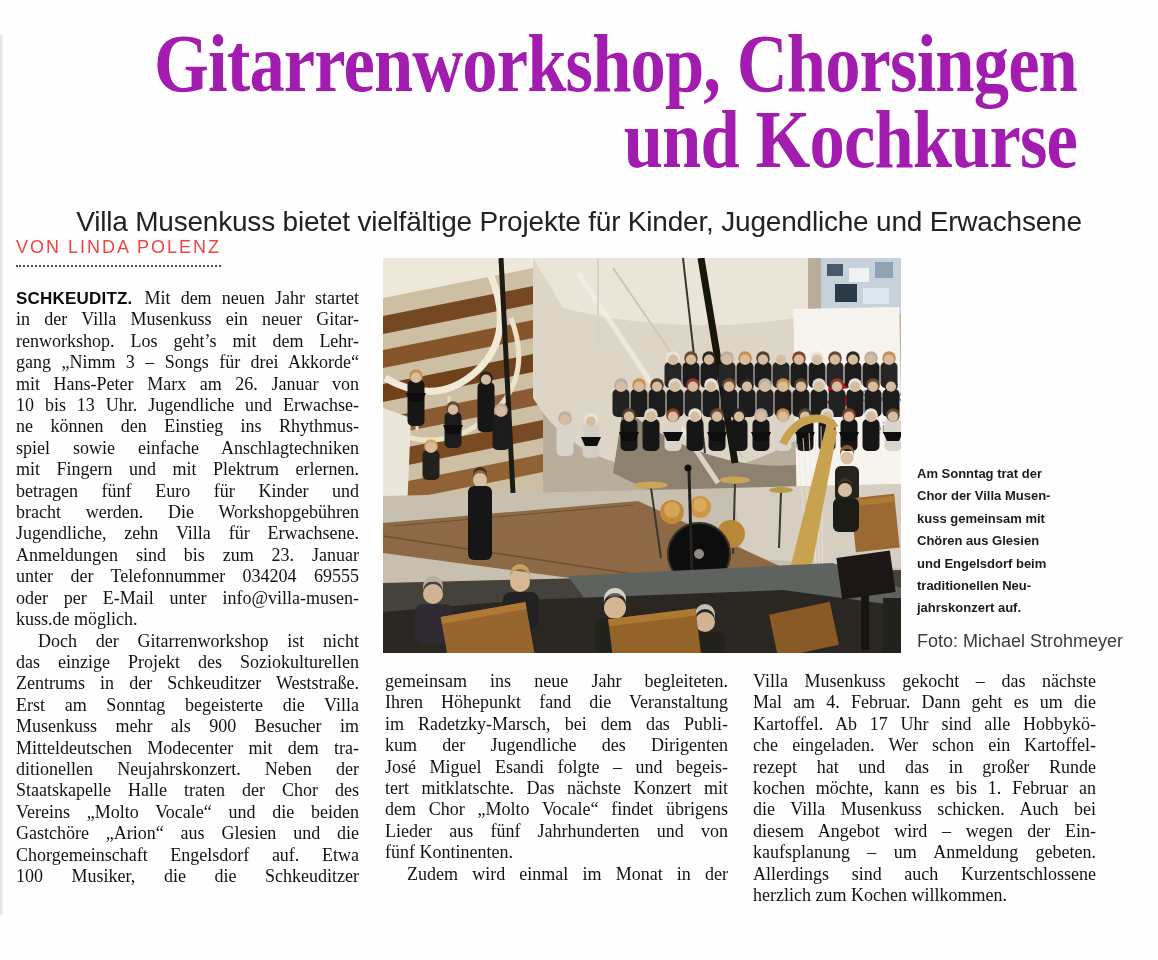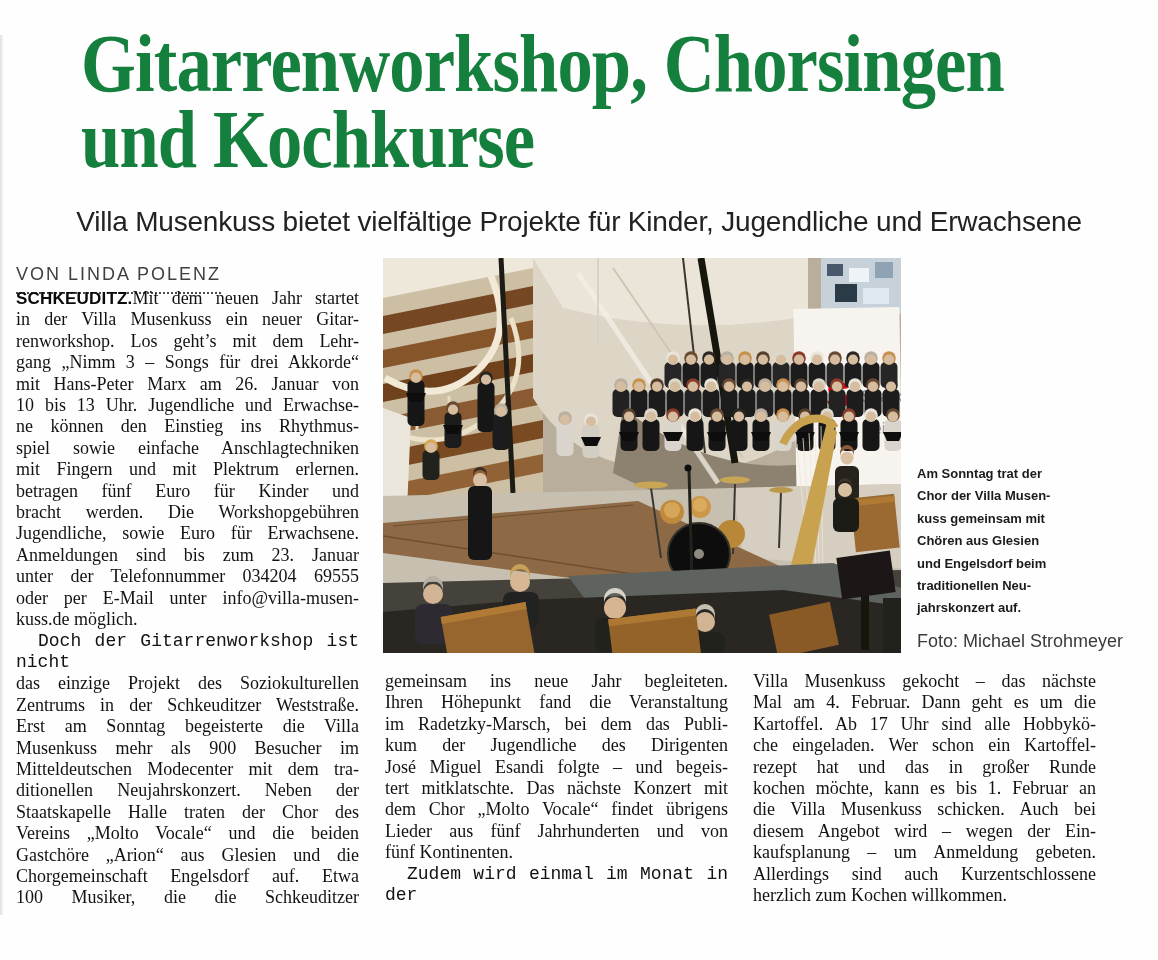--- a/index.html
+++ b/index.html
@@ -3,42 +3,42 @@
 <meta charset="utf-8">
 <style>
   html,body{margin:0;padding:0;}
   body{
     width:1158px;height:960px;position:relative;overflow:hidden;
     background:#fefefe;font-family:"Liberation Serif",serif;color:#111;
   }
   .scan-edge{position:absolute;left:0;top:35px;width:3px;height:880px;
     background:linear-gradient(to right,#e2e2e2,#f4f4f4);}
   
-  .headline{position:absolute;left:0;top:26px;width:1158px;text-align:left;
-    font-family:"Liberation Serif",serif;font-weight:700;color:#15803d;}
+  .headline{position:absolute;left:0;top:26px;width:1158px;text-align:right;
+    font-family:"Liberation Serif",serif;font-weight:700;color:#a21caf;}
   .headline .hl{display:block;font-size:82px;line-height:76px;
     transform:scaleX(0.86);transform-origin:50% 50%;letter-spacing:-1px;white-space:nowrap;}
   
   .subheadline{position:absolute;left:0;top:206px;width:1158px;text-align:center;
     font-family:"Liberation Sans",sans-serif;font-weight:400;font-size:28px;
     letter-spacing:-0.2px;color:#222;white-space:nowrap;}
   
-  .byline{position:absolute;left:16px;top:264px;
+  .byline{position:absolute;left:16px;top:237px;
     font-family:"Liberation Sans",sans-serif;font-size:18px;font-weight:400;
-    letter-spacing:2px;color:#404040;border-bottom:2px dotted #4c4c4c;padding-bottom:7px;text-align:right;}
+    letter-spacing:2px;color:#ef4444;border-bottom:2px dotted #4c4c4c;padding-bottom:7px;text-align:right;}
   
   .col{position:absolute;font-size:18px;line-height:21.4px;color:#121212;}
   .col.c0{left:16px;top:288px;width:343px;}
   .col.c1{left:385px;top:671px;width:343px;}
   .col.c2{left:753px;top:671px;width:343px;}
   .bline{text-align:justify;text-align-last:justify;white-space:normal;}
   .bline.endline{text-align-last:left;}
-  .bline.indent{text-indent:22px;font-family:Liberation Mono, monospace;}
+  .bline.indent{text-indent:22px;}
   .lead{font-family:"Liberation Sans",sans-serif;font-weight:700;font-size:17px;
-    letter-spacing:0.2px;margin-right:0;color:#0a0a0a;}
+    letter-spacing:0.2px;margin-right:12px;color:#0a0a0a;}
   
   .photo{position:absolute;left:383px;top:258px;width:518px;height:395px;overflow:hidden;
     background:#b9ae9c;}
   .photo svg{display:block;width:100%;height:100%;}
   
   .caption{position:absolute;left:917px;top:463px;width:186px;
     font-family:"Liberation Sans",sans-serif;font-weight:700;font-size:13px;
     line-height:22.4px;color:#1b1b1b;}
   .credit{position:absolute;left:917px;top:631px;width:220px;
     font-family:"Liberation Sans",sans-serif;font-weight:400;font-size:18px;color:#3a3a3a;}
@@ -483,21 +483,21 @@
       <div class="bline">in der Villa Musenkuss ein neuer Gitar-</div>
       <div class="bline">renworkshop. Los geht’s mit dem Lehr-</div>
       <div class="bline">gang „Nimm 3 – Songs für drei Akkorde“</div>
       <div class="bline">mit Hans-Peter Marx am 26. Januar von</div>
       <div class="bline">10 bis 13 Uhr. Jugendliche und Erwachse-</div>
       <div class="bline">ne können den Einstieg ins Rhythmus-</div>
       <div class="bline">spiel sowie einfache Anschlagtechniken</div>
       <div class="bline">mit Fingern und mit Plektrum erlernen.</div>
       <div class="bline">betragen fünf Euro für Kinder und</div>
       <div class="bline">bracht werden. Die Workshopgebühren</div>
-      <div class="bline">Jugendliche, sowie Euro für Erwachsene.</div>
+      <div class="bline">Jugendliche, zehn Villa für Erwachsene.</div>
       <div class="bline">Anmeldungen sind bis zum 23. Januar</div>
       <div class="bline">unter der Telefonnummer 034204 69555</div>
       <div class="bline">oder per E-Mail unter info@villa-musen-</div>
       <div class="bline endline">kuss.de möglich.</div>
       <div class="bline indent">Doch der Gitarrenworkshop ist nicht</div>
       <div class="bline">das einzige Projekt des Soziokulturellen</div>
       <div class="bline">Zentrums in der Schkeuditzer Weststraße.</div>
       <div class="bline">Erst am Sonntag begeisterte die Villa</div>
       <div class="bline">Musenkuss mehr als 900 Besucher im</div>
       <div class="bline">Mitteldeutschen Modecenter mit dem tra-</div>

